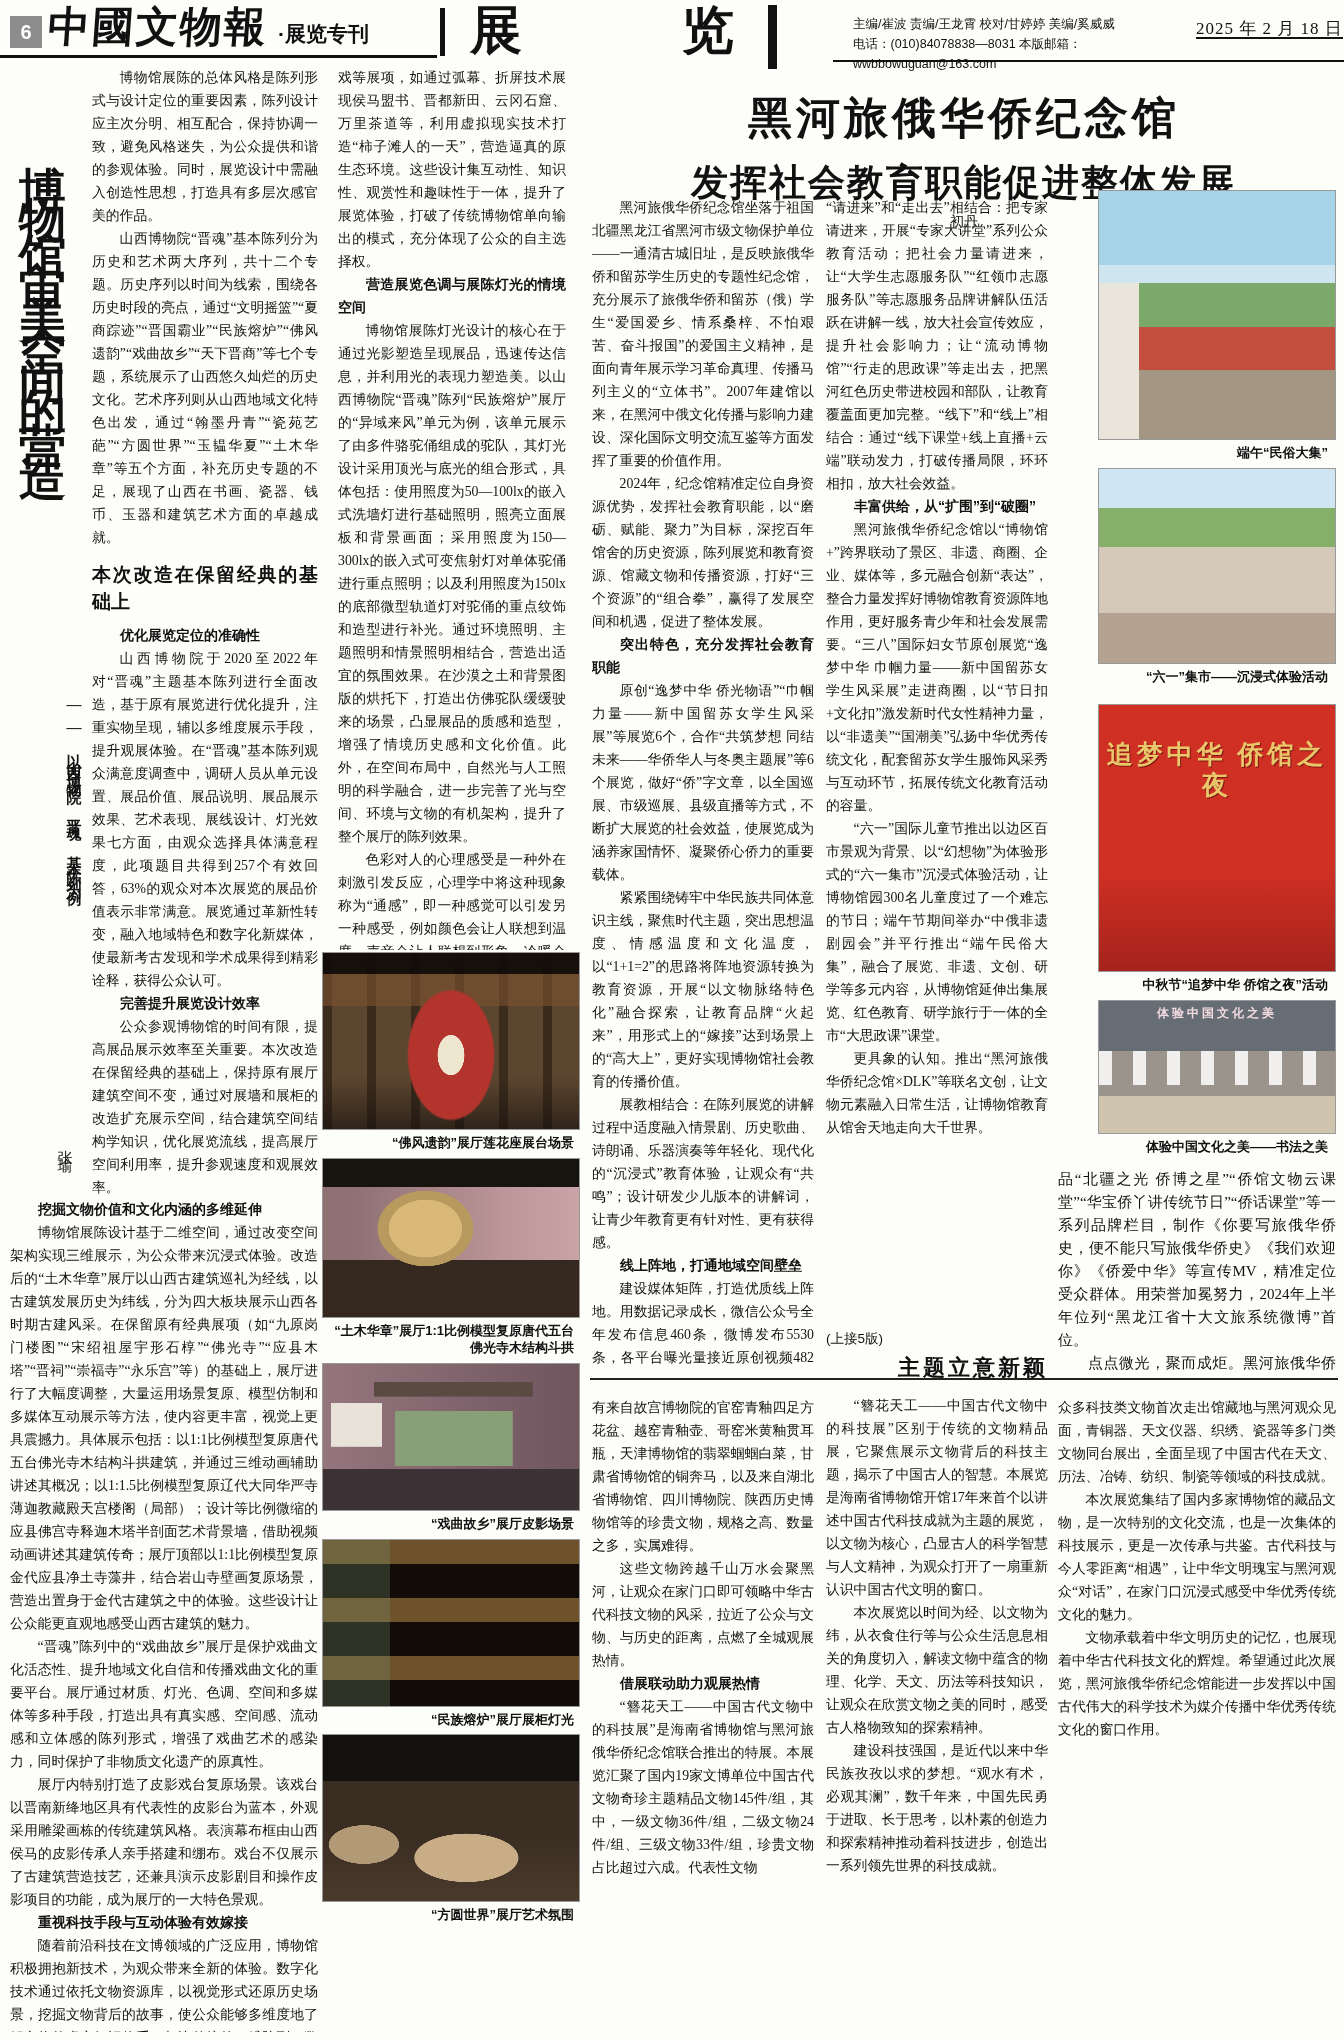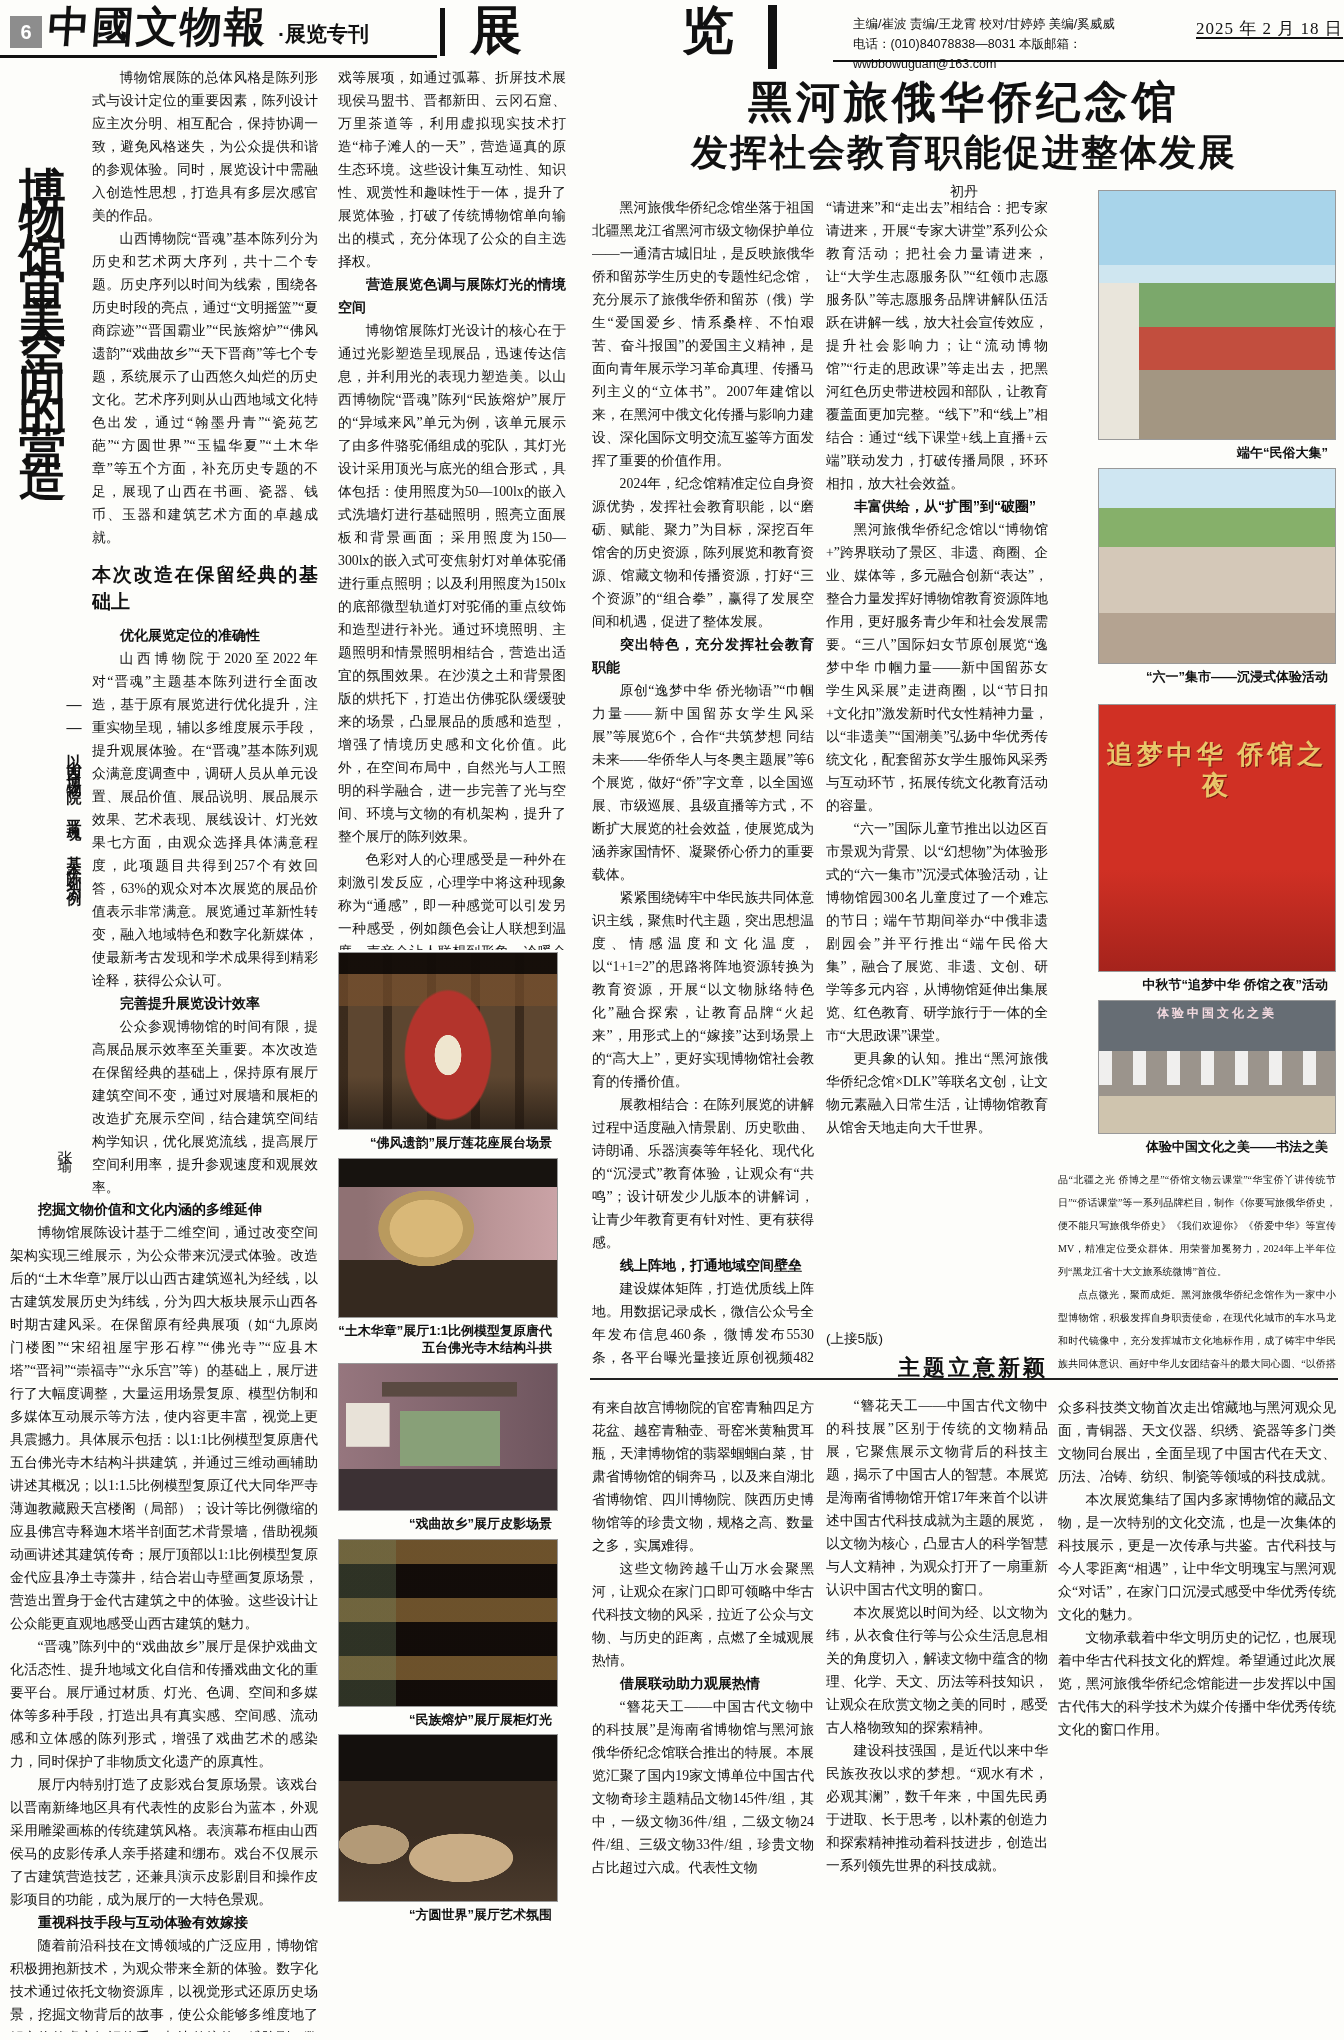--- a/index.html
+++ b/index.html
@@ -31,21 +31,21 @@
   .txtcol{position:absolute;overflow:hidden;font-size:13.8px;line-height:23px;text-align:justify;}
   .txtcol p{margin:0;text-indent:2em;}
   .txtcol p.pn{text-indent:0;}
   .txtcol h3{font:700 19px/1.4 "Liberation Sans",sans-serif;margin:13px 0 9px;text-indent:0;}
   .txtcol h4{font:700 14px/23px "Liberation Sans",sans-serif;margin:0;text-indent:2em;}
   #col1a{left:92px;top:66px;width:226px;height:1128px;}
   #col1b{left:10px;top:1198px;width:308px;height:834px;}
   #col2{left:338px;top:66px;width:228px;height:884px;}
   
   .phstack{position:absolute;}
-  #phL{left:338px;top:952px;width:220px;}
+  #phL{left:322px;top:952px;width:258px;}
   .ph{width:100%;border:1px solid #999;box-sizing:border-box;}
   .cap{font:700 13px/1.3 "Liberation Sans",sans-serif;text-align:right;padding:5px 6px 6px 0;}
   .l1{height:178px;background-color:#4a3627;background-image:
       radial-gradient(ellipse 44px 66px at 50% 58%,#efe6cf 0 30%,#b3342c 31% 96%,rgba(0,0,0,0) 100%),
       linear-gradient(180deg,rgba(18,12,8,.95) 0 12%,rgba(120,80,45,.65) 12% 30%,rgba(0,0,0,0) 30%),
       repeating-linear-gradient(90deg,rgba(25,16,10,.5) 0 9px,rgba(0,0,0,0) 9px 44px),
       linear-gradient(180deg,#5d4630 0 70%,#2f241a 100%);}
   .l2{height:160px;background-color:#b08a8e;background-image:
       radial-gradient(ellipse 66px 52px at 40% 44%,#d9b878 0 55%,#b99a5e 56% 72%,rgba(0,0,0,0) 73%),
       linear-gradient(180deg,#17130f 0 18%,rgba(0,0,0,0) 18%),
@@ -81,27 +81,27 @@
            font:900 26px/1.2 "Liberation Serif",serif;letter-spacing:4px;text-shadow:1px 1px 0 #7c1410;}
   .r4{height:134px;background-color:#9b948c;background-image:
       linear-gradient(180deg,#666d74 0 38%,rgba(0,0,0,0) 38%),
       repeating-linear-gradient(90deg,rgba(255,255,255,.85) 0 13px,rgba(0,0,0,0) 13px 34px),
       linear-gradient(rgba(0,0,0,0) 0 72%,#cfc4ae 72%);
       background-size:100% 100%,100% 26%,100% 100%;background-position:0 0,0 52%,0 0;background-repeat:no-repeat,no-repeat,no-repeat;position:relative;}
   .r4 .ovl{position:absolute;top:6px;left:0;right:0;text-align:center;color:#f3dae0;
            font:700 12px/1 "Liberation Sans",sans-serif;letter-spacing:3px;}
   
   #rhead{position:absolute;left:590px;top:78px;width:748px;text-align:center;}
-  #rhead .t1{font:900 44px/1.15 "Liberation Serif",serif;letter-spacing:4px;margin:0;}
+  #rhead .t1{font:900 44px/1.15 "Liberation Serif",serif;letter-spacing:4px;margin:16px;}
   #rhead .t2{font:900 37px/1.2 "Liberation Serif",serif;letter-spacing:2px;margin:2px 0 0;}
   #rhead .au{font:14px/1 "Liberation Sans",sans-serif;margin-top:9px;}
   #rcolA{left:592px;top:196px;width:222px;height:1174px;}
   #rcolB{left:826px;top:196px;width:222px;height:1174px;}
   #rcolC{left:1058px;top:190px;width:278px;height:1180px;}
-  #rcolC .text{font-size:10px;line-height:23px;text-align:justify;margin-top:6px;}
+  #rcolC .text{font-size:15px;line-height:23px;text-align:justify;margin-top:6px;}
   .divider{position:absolute;left:590px;top:1378px;width:748px;height:2px;background:#222;}
   
   #ccolA{left:592px;top:1396px;width:222px;height:634px;}
   #ccolB{left:826px;top:1328px;width:222px;height:634px;}
   #ccolC{left:1058px;top:1396px;width:278px;height:634px;}
   .marker{font:13.5px/1.6 "Liberation Sans",sans-serif;text-indent:0;margin:0 0 4px;}
   .cont-head{font:900 22px/1.3 "Liberation Serif",serif;text-align:right;margin:4px 0 12px;letter-spacing:3px;}
 </style>
 </head>
 <body>

